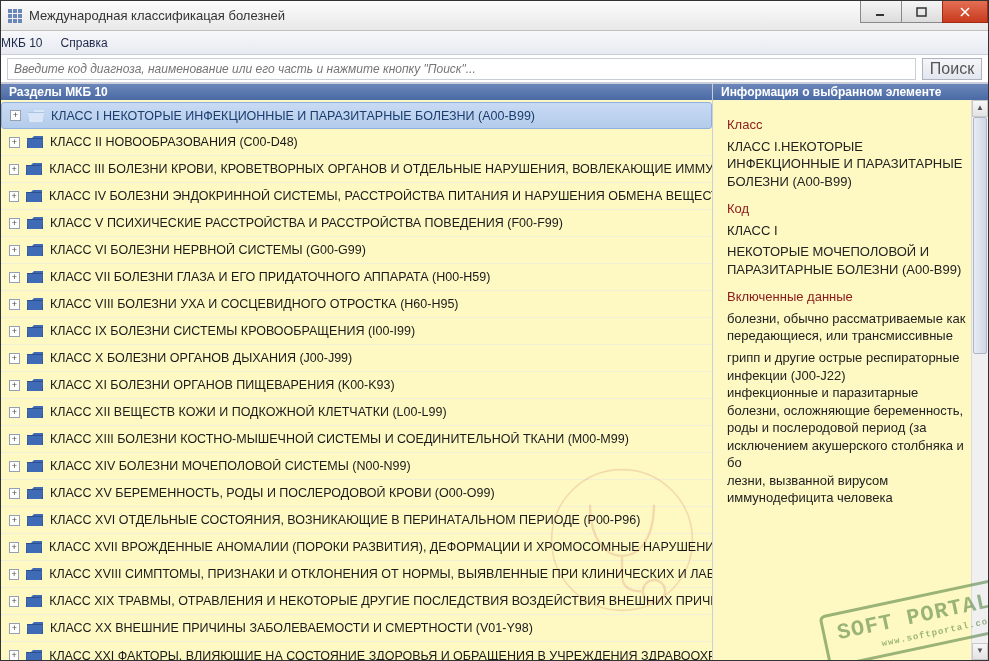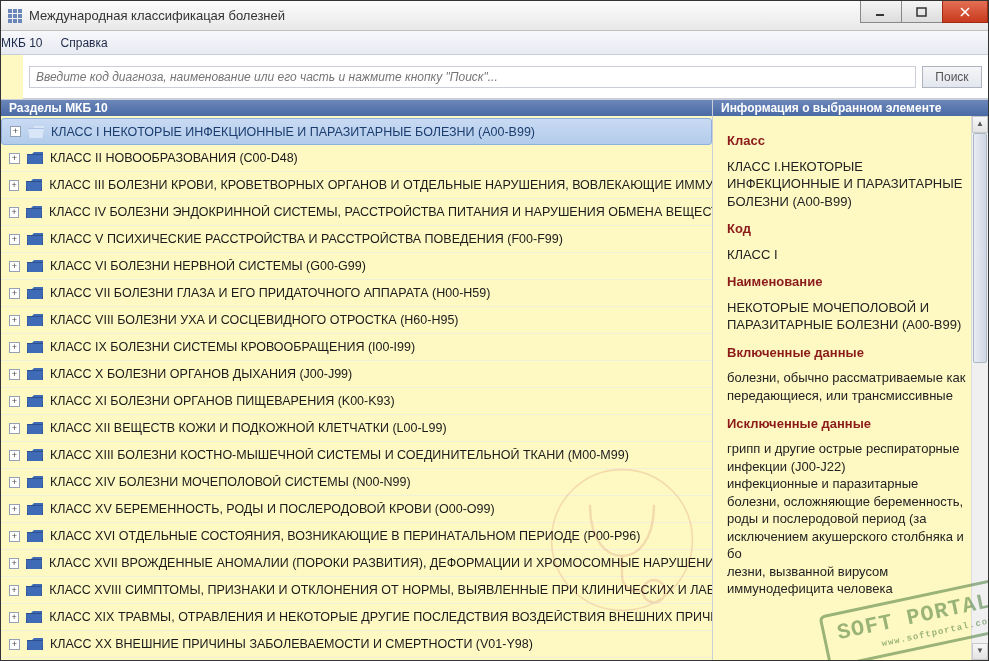--- a/index.html
+++ b/index.html
@@ -8,42 +8,42 @@
   .titlebar { height: 30px; background: linear-gradient(to bottom, #fcfcfc, #e8e8e8); border-bottom: 1px solid #c0c0c0; display: flex; align-items: center; padding-left: 6px; }
   .app-icon { width: 16px; height: 16px; display: inline-block; margin-right: 6px; }
   .app-icon svg { width: 16px; height: 16px; }
   .titlebar-text { font-size: 13px; color: #333; flex: 1; }
   .win-controls { display: flex; height: 100%; }
   .win-btn { width: 42px; height: 22px; border: 1px solid #888; border-top: none; margin-left: -1px; background: linear-gradient(to bottom, #f5f5f5, #dcdcdc); display:flex; align-items:center; justify-content:center; font-size: 12px; color: #333; }
   .win-btn.close { background: linear-gradient(to bottom, #e36f55, #c83a1d); color: #fff; border-color:#a02a12; margin-right: 0; border-top-right-radius:0; width:46px; }
   .win-btn svg { width: 12px; height: 10px; }
   .menubar { height: 24px; background: linear-gradient(to bottom, #f7f8fb, #e7eaf2); border-bottom: 1px solid #c9ced8; display: flex; align-items: center; padding-left: 0; font-size: 12px; color: #1e2a4a; }
   .menubar span { margin-right: 18px; cursor: default; }
-  .searchbar { height: 44px; border-bottom: 1px solid #c9ced8; padding: 3px 6px; display: flex; gap: 6px; align-items: center; background: #fff; margin-left: 22px; }
+  .searchbar { height: 28px; border-bottom: 1px solid #c9ced8; padding: 3px 6px; display: flex; gap: 6px; align-items: center; background: #fff; }
   .search-input { flex: 1; height: 22px; border: 1px solid #c9ced8; font-size: 12px; padding: 0 6px; color: #999; background: #fff; font-style: italic; }
-  .search-btn { height: 22px; width: 60px; border: 1px solid #adb3bf; background: linear-gradient(to bottom,#f5f6f9,#e3e6ee); font-size: 12px; color: #555; cursor: default; }
+  .search-btn { height: 22px; width: 60px; border: 1px solid #adb3bf; background: linear-gradient(to bottom,#f5f6f9,#e3e6ee); font-size: 16px; color: #555; cursor: default; }
   .content { flex: 1; display: flex; overflow: hidden; border-top: 1px solid #c9ced8; }
   .left-panel { flex: 1; display: flex; flex-direction: column; border-right: 1px solid #c9ced8; overflow: hidden; position: relative; }
   .panel-header { height: 16px; background: linear-gradient(to bottom,#6b86b9,#4a6aa5); color: #fff; font-size: 12px; font-weight: bold; padding-left: 8px; display: flex; align-items: center; }
   .tree-scroll { flex: 1; overflow: hidden; position: relative; }
   .tree { font-size: 12.5px; color: #1a1a1a; padding: 2px 0; }
   .tree-row { display: flex; align-items: center; height: 27px; padding-left: 8px; white-space: nowrap; overflow: hidden; border-bottom: 1px dotted #e5e7ef; cursor: default; }
   .tree-row:last-child { border-bottom: none; }
   .tree-row.selected { background: linear-gradient(to bottom,#c9daf3,#b3cceb); border: 1px solid #8fb0df; border-radius: 3px; color:#1a3d6e; }
   .expander { width: 11px; height: 11px; border: 1px solid #96a0b4; background: #fff; color: #4a4a4a; font-size: 9px; line-height: 9px; text-align: center; margin-right: 6px; display:flex; align-items:center; justify-content:center; }
   .folder-icon { width: 18px; height: 14px; margin-right: 6px; flex-shrink: 0; }
   .folder-icon svg { width: 18px; height: 14px; display:block; }
   .folder-icon.sel svg path.front { fill: #d9e6f7; }
   .folder-icon.sel svg path.back { fill: #aac2e4; }
   .tree-label { overflow: hidden; text-overflow: clip; }
   .right-panel { width: 275px; display: flex; flex-direction: column; overflow: hidden; }
   .info-scroll { flex: 1; overflow: hidden; padding: 10px 18px 10px 14px; font-size: 13px; line-height: 1.35; position: relative; }
-  .info-scroll .heading { color: #8b1a1a; font-weight: bold; margin-top: 10px; margin-bottom: 4px; }
+  .info-scroll .heading { color: #8b1a1a; font-weight: normal; margin-top: 10px; margin-bottom: 4px; }
   .info-scroll .heading:first-child { margin-top: 6px; }
-  .info-scroll .val { color: #222; margin-bottom: 4px; margin-top: 8px; }
+  .info-scroll .val { color: #222; margin-bottom: 4px; }
   .vscrollbar { position: absolute; right: 0; top: 0; bottom: 0; width: 17px; background: #f0f0f0; border-left: 1px solid #dcdcdc; display:flex; flex-direction:column; }
   .vscrollbar .arrow { height: 17px; background: linear-gradient(to bottom,#f7f7f7,#e3e3e3); border: 1px solid #c8c8c8; font-size:8px; display:flex; align-items:center; justify-content:center; color:#555; }
   .vscrollbar .track { flex:1; position:relative; }
   .vscrollbar .thumb { position:absolute; left:1px; right:1px; background: linear-gradient(to right,#e8ecf3,#cfd7e4); border:1px solid #adb6c8; border-radius:2px; }
   .watermark { position: absolute; right: 10px; bottom: 40px; opacity: 0.15; pointer-events: none; }
   .stamp { position: absolute; right: -20px; bottom: 10px; transform: rotate(-12deg); color: #4a7a3a; opacity: 0.55; font-family: "Courier New", monospace; font-weight: bold; font-size: 22px; border: 3px solid #4a7a3a; padding: 4px 12px; border-radius: 6px; pointer-events:none; letter-spacing:1px; white-space:nowrap; }
   .stamp small { display:block; font-size:9px; letter-spacing:1px; text-align:right; margin-top:-2px; }
 </style>
 </head>
 <body>
@@ -321,25 +321,23 @@
       </div>
     </div>
 
     <div class="right-panel">
       <div class="panel-header">Информация о выбранном элементе</div>
       <div class="info-scroll">
         <div class="heading">Класс</div>
         <div class="val">КЛАСС I.НЕКОТОРЫЕ ИНФЕКЦИОННЫЕ И ПАРАЗИТАРНЫЕ БОЛЕЗНИ (A00-B99)</div>
         <div class="heading">Код</div>
         <div class="val">КЛАСС I</div>
-        <div class="heading">Наименование</div>
         <div class="val">НЕКОТОРЫЕ МОЧЕПОЛОВОЙ И ПАРАЗИТАРНЫЕ БОЛЕЗНИ (A00-B99)</div>
         <div class="heading">Включенные данные</div>
         <div class="val">болезни, обычно рассматриваемые как передающиеся, или трансмиссивные</div>
-        <div class="heading">Исключенные данные</div>
         <div class="val" style="white-space:pre-line">грипп и другие острые респираторные инфекции (J00-J22)
 инфекционные и паразитарные болезни, осложняющие беременность, роды и послеродовой период (за исключением акушерского столбняка и бо
 лезни, вызванной вирусом иммунодефицита человека</div>
 
         <div class="vscrollbar">
           <div class="arrow">▲</div>
           <div class="track">
             <div class="thumb" style="top:0; height:45%;"></div>
           </div>
           <div class="arrow">▼</div>

